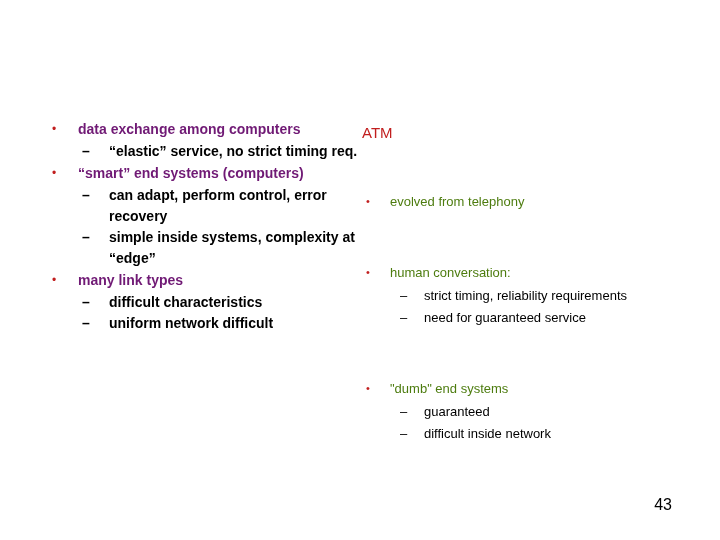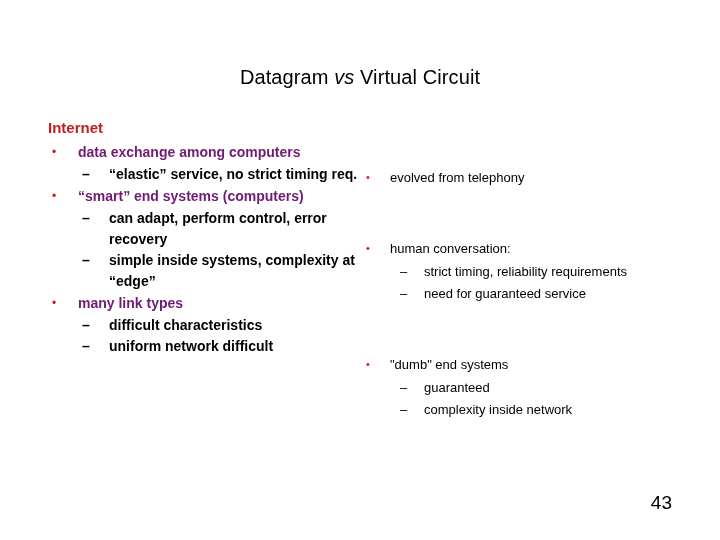--- a/index.html
+++ b/index.html
@@ -137,21 +137,21 @@
   }
   .col-right li.b1 > .marker {
     color: #C11E1E;
     font-size: 11px;
     line-height: 23px;
     width: 28px;
     padding-left: 4px;
     box-sizing: border-box;
   }
   .col-right li.b1 > .item-text {
-    color: #000000;
+    color: #4d7c0f;
     font-size: 13px;
     font-weight: normal;
     line-height: 23px;
     margin-top: 48px;
   }
   .col-right li.b2 {
     padding-left: 24px;
     margin-bottom: 0;
   }
   .col-right li.b2 > .marker {
@@ -169,34 +169,32 @@
   }
   .col-right ul.lvl2 {
     margin-left: 38px;
   }
 
   
   .page-number {
     position: absolute;
     right: 48px;
     bottom: 26px;
-    font-size: 19px;
+    font-size: 16px;
     color: #000000;
     font-weight: normal;
   }
 </style>
 </head>
 <body>
 
 <div class="slide">
 
-  <h1 class="slide-title"><span>Datagram </span><span class="vs">vs</span><span> Virtual Circuit</span></h1>
 
   <div class="col col-left">
-    <div class="col-heading">Internet</div>
 
     <ul class="lvl1">
 
       <li class="item b1">
         <span class="marker">•</span>
         <span class="item-text">data exchange among computers</span>
       </li>
       <ul class="lvl2">
         <li class="item b2">
           <span class="marker">–</span>
@@ -231,20 +229,21 @@
         <li class="item b2">
           <span class="marker">–</span>
           <span class="item-text">uniform network difficult</span>
         </li>
       </ul>
 
     </ul>
   </div>
 
   <div class="col col-right">
+    <div class="col-heading">ATM</div>
 
     <ul class="lvl1">
 
       <li class="item b1">
         <span class="marker">•</span>
         <span class="item-text">evolved from telephony</span>
       </li>
 
       <li class="item b1">
         <span class="marker">•</span>
@@ -265,21 +264,21 @@
         <span class="marker">•</span>
         <span class="item-text">"dumb" end systems</span>
       </li>
       <ul class="lvl2">
         <li class="item b2">
           <span class="marker">–</span>
           <span class="item-text">guaranteed</span>
         </li>
         <li class="item b2">
           <span class="marker">–</span>
-          <span class="item-text">complexity inside network</span>
+          <span class="item-text">difficult inside network</span>
         </li>
       </ul>
 
     </ul>
   </div>
 
   <div class="page-number">43</div>
 
 </div>
 

